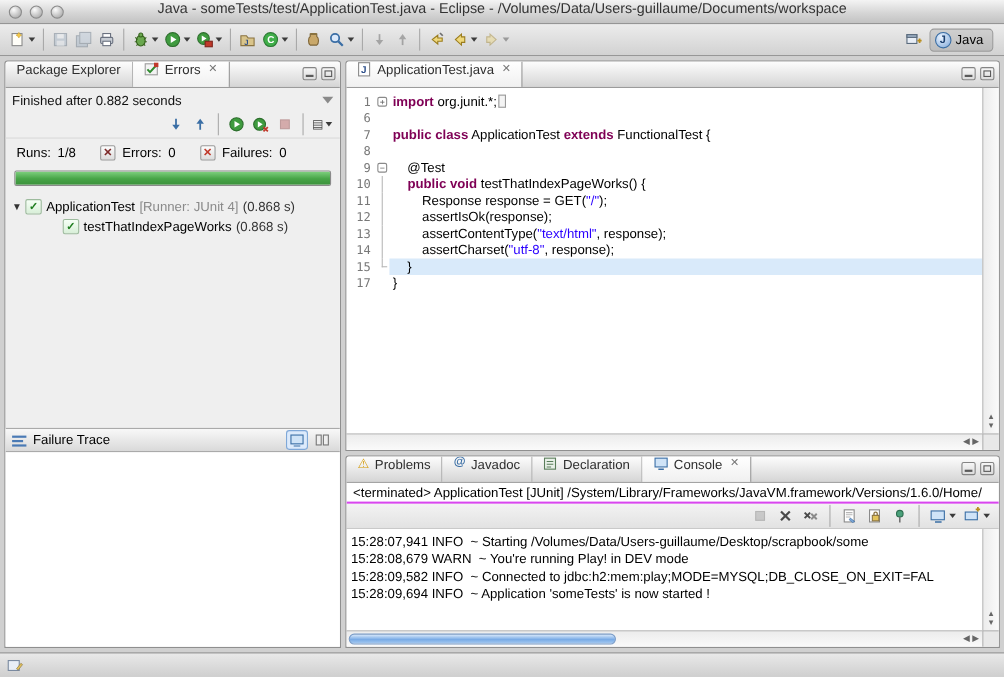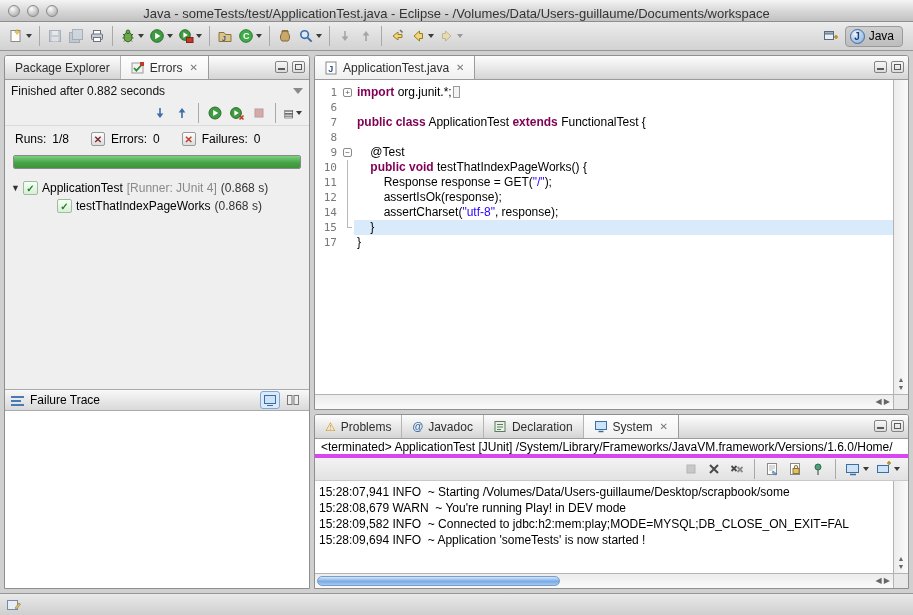--- a/index.html
+++ b/index.html
@@ -2,21 +2,21 @@
 <html><head>
 <meta charset="utf-8">
 <style>
   *{margin:0;padding:0;box-sizing:border-box;font-family:"Liberation Sans",sans-serif}
   html,body{width:913px;height:615px}
   body{position:relative;background:#d0d0d0;overflow:hidden;font-size:12px;color:#000}
 
   
   .titlebar{position:absolute;top:0;left:0;right:0;height:22px;
     background:linear-gradient(#f4f4f4,#d6d6d6 55%,#c2c2c2);border-bottom:1px solid #8e8e8e;
-    display:flex;align-items:flex-end}
+    display:flex;align-items:flex-start}
   .lights{position:absolute;left:8px;top:5px;display:flex;gap:7px}
   .light{width:12px;height:12px;border-radius:50%;border:1px solid #8a8a8a;
     background:radial-gradient(circle at 35% 30%,#fcfcfc,#c2c2c2 60%,#9f9f9f)}
   .wtitle{flex:1;text-align:center;font-size:13px;color:#333;white-space:nowrap;overflow:hidden}
 
   
   .toolbar{position:absolute;top:22px;left:0;right:0;height:29px;
     background:linear-gradient(#ececec,#d2d2d2);border-bottom:1px solid #979797;
     display:flex;align-items:center;padding:0 6px;gap:1px}
   .tbtn{height:24px;display:inline-flex;align-items:center;padding:0 2px;border-radius:3px;gap:1px}
@@ -32,21 +32,21 @@
 
   
   .workbench{position:absolute;top:51px;left:0;right:0;bottom:22px;background:#d0d0d0}
   .panel{position:absolute;background:#fff;border:1px solid #8f8f8f;border-radius:3px 3px 0 0;overflow:hidden}
   .panel-left{left:4px;top:4px;width:306px;bottom:4px}
   .panel-editor{left:314px;right:4px;top:4px;height:355px}
   .panel-console{left:314px;right:4px;top:363px;bottom:4px}
 
   .ctab-header{height:24px;background:linear-gradient(#fdfdfd,#d5d5d5);border-bottom:1px solid #9b9b9b;
     display:flex;align-items:stretch;position:relative}
-  .ctab{display:flex;align-items:center;gap:5px;padding:0 10px;font-size:12px;color:#2e2e2e;
+  .ctab{display:flex;align-items:flex-start;gap:5px;padding:0 10px;font-size:12px;color:#2e2e2e;
     border-right:1px solid #b5b5b5;white-space:nowrap}
   .ctab.sel{background:linear-gradient(#ffffff,#f0f0f0);border-right:1px solid #9b9b9b;
     box-shadow:inset 0 0 0 0 #fff;font-weight:normal}
   .closex{font-size:10px;color:#777;margin-left:2px}
   .winbtns{position:absolute;right:4px;top:5px;display:flex;gap:4px}
   .winbtn{width:13px;height:12px;border:1px solid #848484;background:linear-gradient(#f6f6f6,#dcdcdc);position:relative;border-radius:2px}
   .winbtn.min::after{content:"";position:absolute;left:2px;right:2px;bottom:2px;height:2px;background:#5a5a5a}
   .winbtn.max::after{content:"";position:absolute;left:2px;right:2px;top:2px;bottom:2px;border:1px solid #5a5a5a}
 
   
@@ -101,21 +101,21 @@
   .cursorbox{display:inline-block;width:7px;height:12px;border:1px solid #9a9a9a;background:#f4f4f4;vertical-align:-2px;margin-left:1px}
   .ed-vscroll{position:absolute;top:24px;right:0;bottom:15px;width:15px;border-left:1px solid #b3b3b3;
     background:linear-gradient(90deg,#ececec,#fafafa)}
   .ed-hscroll{position:absolute;left:0;right:15px;bottom:0;height:15px;border-top:1px solid #b3b3b3;
     background:linear-gradient(#ececec,#fafafa)}
   .sb-arrows-v{position:absolute;bottom:2px;left:0;right:0;text-align:center;font-size:7px;color:#666;line-height:8px}
   .sb-arrows-h{position:absolute;right:3px;top:2px;font-size:8px;color:#666}
   .ed-corner{position:absolute;right:0;bottom:0;width:15px;height:15px;background:#e8e8e8;border-left:1px solid #b3b3b3;border-top:1px solid #b3b3b3}
 
   
-  .console-status{height:19px;background:#fff;border-bottom:4px solid #d946ef;display:flex;align-items:center;
+  .console-status{height:19px;background:#fff;border-bottom:2px solid #d946ef;display:flex;align-items:center;
     padding:0 6px;font-size:12px;white-space:nowrap;overflow:hidden}
   .console-toolbar{height:23px;background:linear-gradient(#f3f3f3,#e2e2e2);border-bottom:1px solid #c9c9c9;
     display:flex;align-items:center;justify-content:flex-end;gap:3px;padding:0 6px}
   .cbtn{height:20px;display:inline-flex;align-items:center;justify-content:center;padding:0 2px;border-radius:3px;gap:1px}
   .console-text{position:absolute;top:66px;left:0;right:15px;bottom:15px;background:#fff;overflow:hidden;
     font-family:"DejaVu Sans Mono",monospace;font-size:12px;line-height:16px;padding:3px 4px;color:#000}
   .conline{white-space:pre}
   .con-vscroll{position:absolute;top:66px;right:0;bottom:15px;width:15px;border-left:1px solid #b3b3b3;
     background:linear-gradient(90deg,#ececec,#fafafa)}
   .con-hscroll{position:absolute;left:0;right:15px;bottom:0;height:15px;border-top:1px solid #b3b3b3;
@@ -403,20 +403,21 @@
     </div>
     <div class="editor-body">
         <div class="cl"><span class="ln">1</span><span class="fold"><span class="foldbox">+</span></span><span class="codeln"><span class="tk-kw">import</span><span class="tk-p"> org.junit.*;</span><span class="cursorbox"></span></span></div>
         <div class="cl"><span class="ln">6</span><span class="fold"></span><span class="codeln"></span></div>
         <div class="cl"><span class="ln">7</span><span class="fold"></span><span class="codeln"><span class="tk-kw">public</span><span class="tk-p"> </span><span class="tk-kw">class</span><span class="tk-p"> ApplicationTest </span><span class="tk-kw">extends</span><span class="tk-p"> FunctionalTest {</span></span></div>
         <div class="cl"><span class="ln">8</span><span class="fold"></span><span class="codeln"></span></div>
         <div class="cl"><span class="ln">9</span><span class="fold"><span class="foldbox">−</span></span><span class="codeln"><span class="tk-p">    @Test</span></span></div>
         <div class="cl"><span class="ln">10</span><span class="fold g-mid"></span><span class="codeln"><span class="tk-p">    </span><span class="tk-kw">public</span><span class="tk-p"> </span><span class="tk-kw">void</span><span class="tk-p"> testThatIndexPageWorks() {</span></span></div>
         <div class="cl"><span class="ln">11</span><span class="fold g-mid"></span><span class="codeln"><span class="tk-p">        Response response = </span><span class="tk-it">GET</span><span class="tk-p">(</span><span class="tk-str">"/"</span><span class="tk-p">);</span></span></div>
         <div class="cl"><span class="ln">12</span><span class="fold g-mid"></span><span class="codeln"><span class="tk-p">        </span><span class="tk-it">assertIsOk</span><span class="tk-p">(response);</span></span></div>
+        <div class="cl"><span class="ln">13</span><span class="fold g-mid"></span><span class="codeln"><span class="tk-p">        </span><span class="tk-it">assertContentType</span><span class="tk-p">(</span><span class="tk-str">"text/html"</span><span class="tk-p">, response);</span></span></div>
         <div class="cl"><span class="ln">14</span><span class="fold g-mid"></span><span class="codeln"><span class="tk-p">        </span><span class="tk-it">assertCharset</span><span class="tk-p">(</span><span class="tk-str">"utf-8"</span><span class="tk-p">, response);</span></span></div>
         <div class="cl hl"><span class="ln">15</span><span class="fold g-end"></span><span class="codeln"><span class="tk-p">    }</span></span></div>
         <div class="cl"><span class="ln">17</span><span class="fold"></span><span class="codeln"><span class="tk-p">}</span></span></div>
       </div>
     <div class="ed-vscroll">
       <div class="sb-arrows-v">▲<br>▼</div>
     </div>
     <div class="ed-hscroll">
       <div class="sb-arrows-h">◀ ▶</div>
     </div>
@@ -438,21 +439,21 @@
             <rect x="1" y="1.5" width="10" height="10" fill="#e8f0e8" stroke="#5a7d5a"></rect>
             <path d="M3 4.5h6M3 7h6M3 9.5h4" stroke="#5a7d5a"></path>
           </svg>
         <span>Declaration</span>
       </span>
       <span class="ctab sel">
         <svg width="14" height="13">
             <rect x="1.5" y="1.5" width="11" height="8" fill="#cfe3f7" stroke="#3a6ea5"></rect>
             <path d="M4.5 11.5h5" stroke="#3a6ea5" stroke-width="1.4"></path>
           </svg>
-        <span>System</span>
+        <span>Console</span>
         <span class="closex">✕</span>
       </span>
       <span class="winbtns">
         <span class="winbtn min"></span>
         <span class="winbtn max"></span>
       </span>
     </div>
     <div class="console-status">&lt;terminated&gt; ApplicationTest [JUnit] /System/Library/Frameworks/JavaVM.framework/Versions/1.6.0/Home/</div>
     <div class="console-toolbar">
       <span class="cbtn dis">

